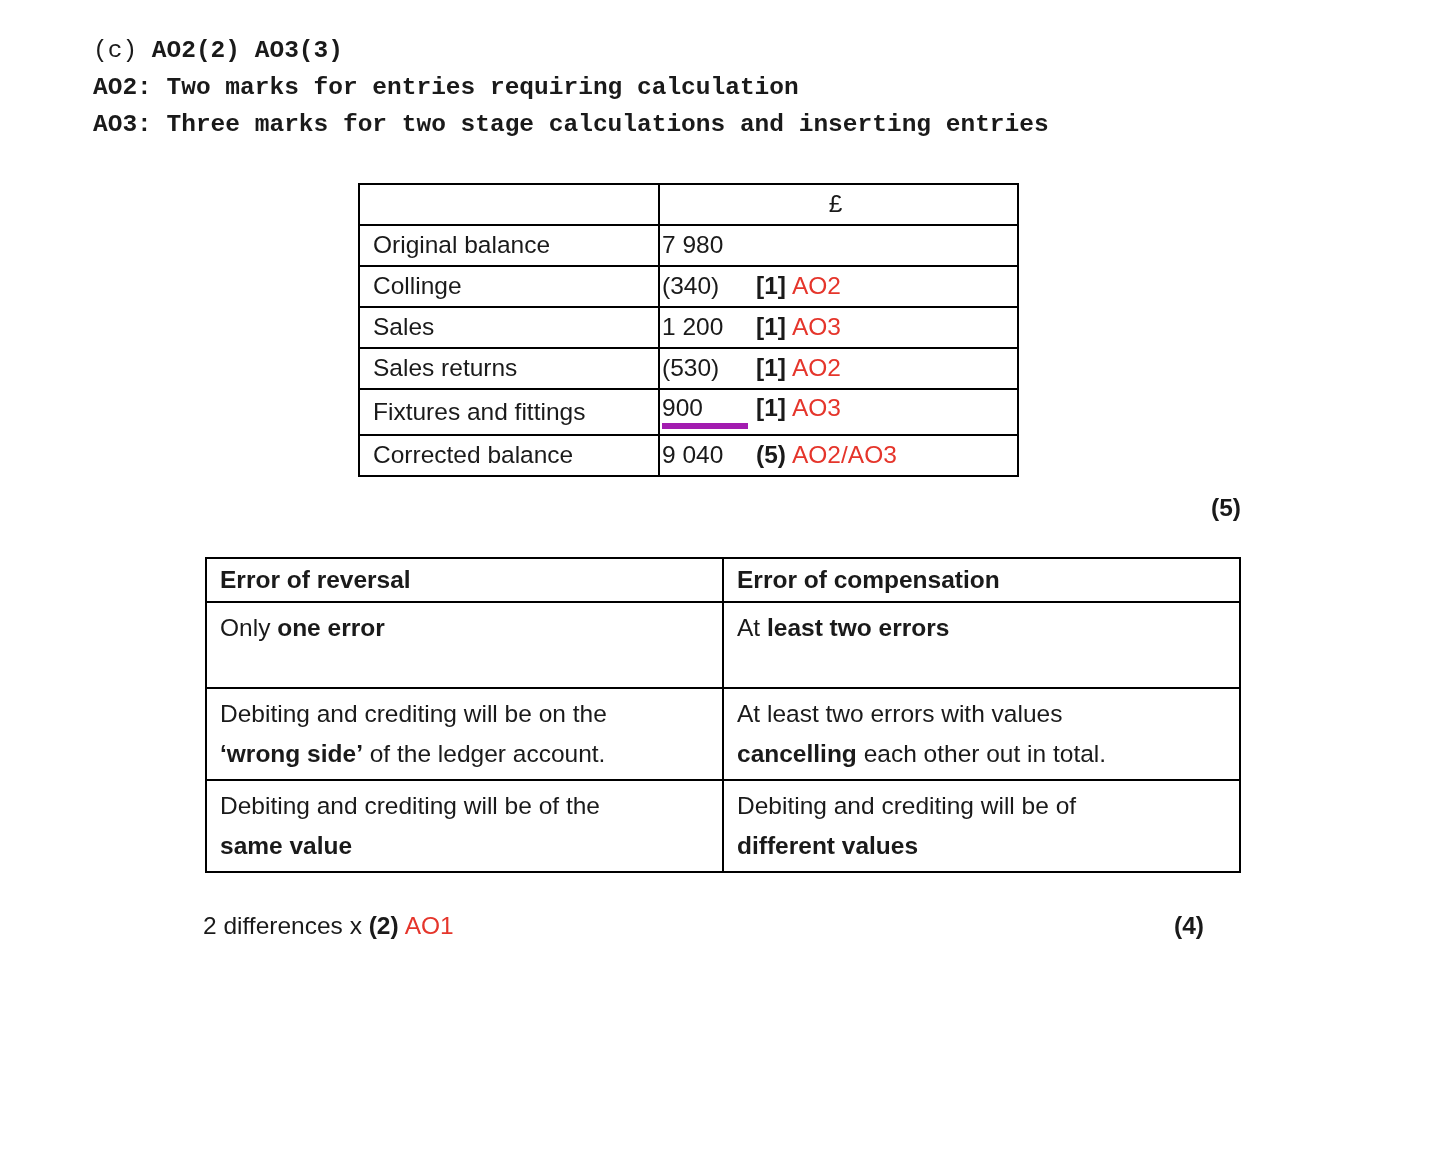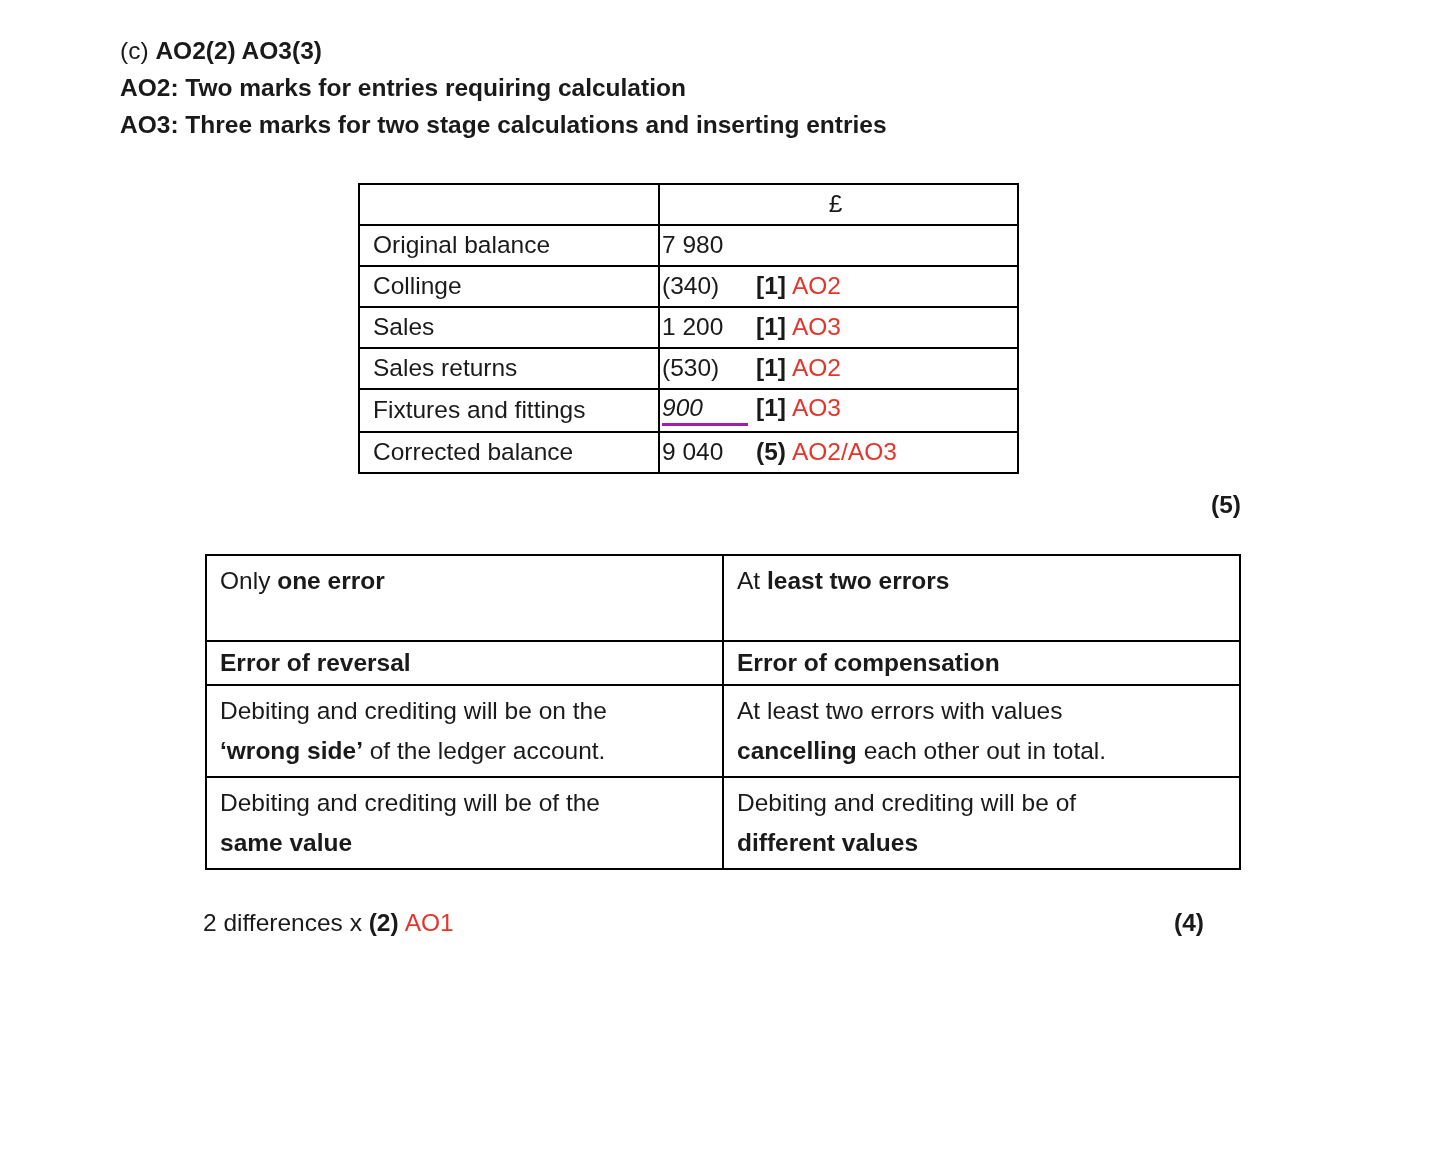--- a/index.html
+++ b/index.html
@@ -10,31 +10,31 @@
     height: 1156px;
     background: #ffffff;
     color: var(--ink);
     font-family: "Liberation Sans", "DejaVu Sans", sans-serif;
     font-size: 24.5px;
     overflow: hidden;
   }
   strong, .bold { font-weight: 700; }
 
   
-  .section-c { margin: 32px 0 0 120px; line-height: 37px; }
+  .section-c { margin: 32px 0 0 93px; line-height: 37px; font-family: Liberation Mono, monospace; }
 
   
   table { border-collapse: collapse; }
   .t1 { margin: 40px 0 0 358px; }
   .t1 td { border: 2px solid #000; height: 41px; vertical-align: middle; }
   .t1 .label-cell { width: 300px; padding: 4px 8px 5px 13px; }
   .t1 .value-cell { width: 359px; padding: 4px 6px 5px 2px; }
   .t1 .value-cell.hdr { text-align: center; padding-left: 0; }
   .val { display: inline-block; min-width: 86px; }
-  .val.underlined { border-bottom: 3px solid #a21caf; padding-bottom: 1px; font-style: italic; }
+  .val.underlined { border-bottom: 6px solid #a21caf; padding-bottom: 1px; }
   .mark { margin-left: 8px; }
   .ao { color: var(--accent-red); margin-left: 6px; }
 
   
   .marks-c { margin: 12px 195px 0 0; text-align: right; font-weight: 700; line-height: 37px; }
 
   
   .section-d { margin: 46px 0 0 203px; line-height: 37px; }
 
   
@@ -89,26 +89,26 @@
       </tr>
     </tbody>
   </table>
 
   <div class="marks-c">(5)</div>
 
 
   <table class="t2">
     <tbody>
       <tr>
+        <td class="hdr-cell">Error of reversal</td>
+        <td class="hdr-cell">Error of compensation</td>
+      </tr>
+      <tr>
         <td class="tall"><span>Only </span><strong>one error</strong><span></span></td>
         <td class="tall"><span>At </span><strong>least two errors</strong><span></span></td>
-      </tr>
-      <tr>
-        <td class="hdr-cell">Error of reversal</td>
-        <td class="hdr-cell">Error of compensation</td>
       </tr>
       <tr>
         <td><span>Debiting and crediting will be on the</span><br><strong>‘wrong side’</strong><span> of the ledger account.</span></td>
         <td><span>At least two errors with values</span><br><strong>cancelling</strong><span> each other out in total.</span></td>
       </tr>
       <tr>
         <td><span>Debiting and crediting will be of the</span><br><strong>same value</strong><span></span></td>
         <td><span>Debiting and crediting will be of</span><br><strong>different values</strong><span></span></td>
       </tr>
     </tbody>

